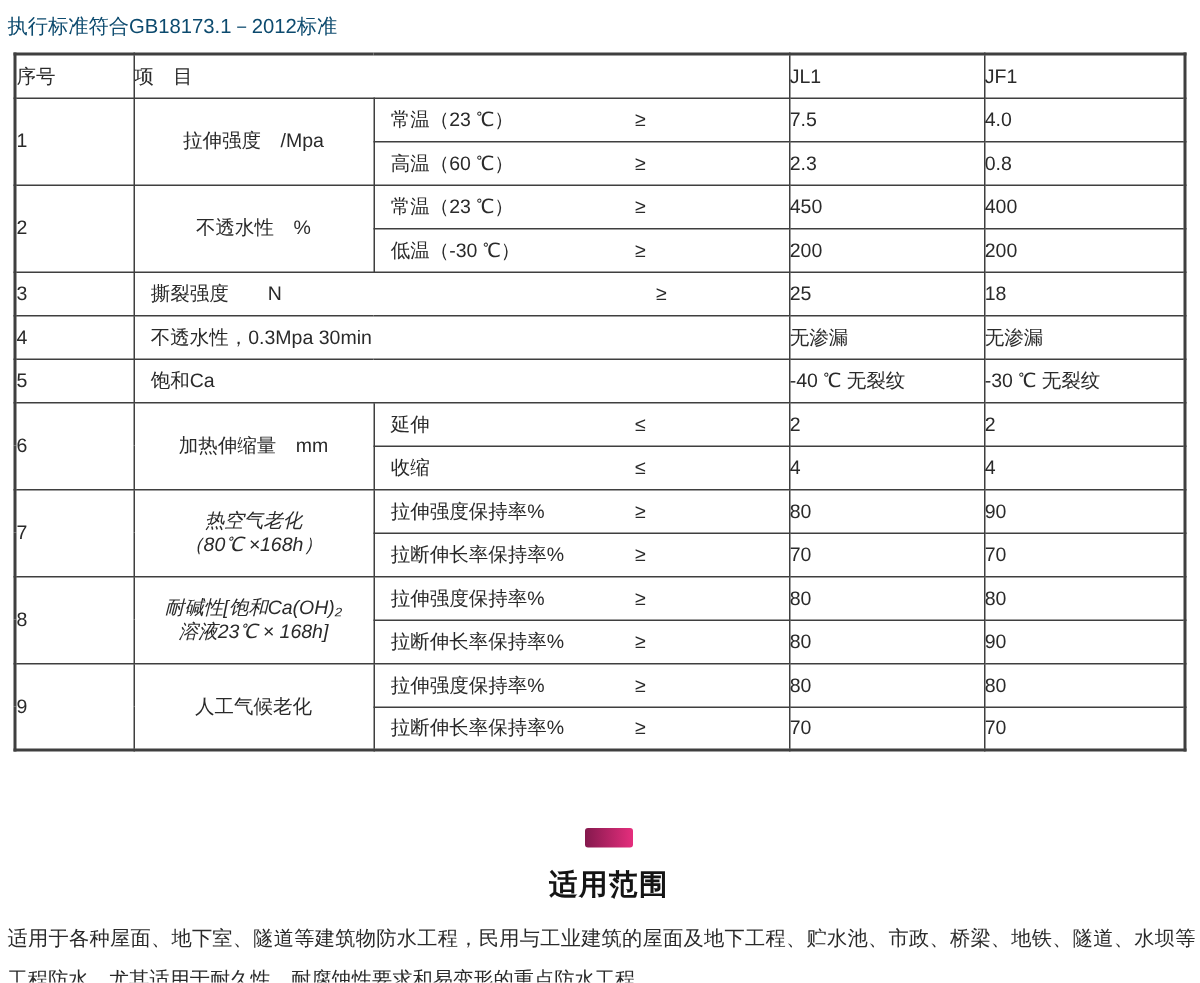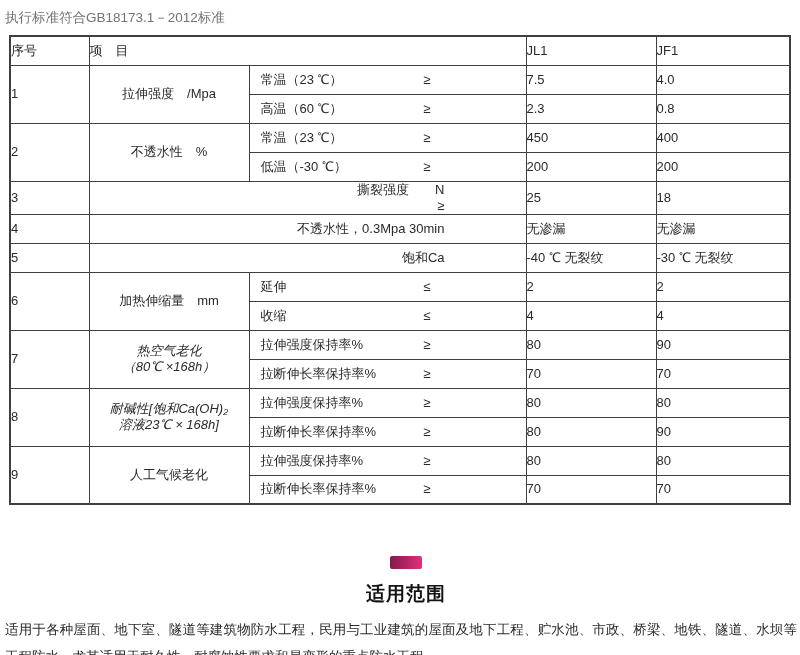--- a/index.html
+++ b/index.html
@@ -15,21 +15,21 @@
   
   .sec-header { display: flex; align-items: center; gap: 12px; }
   .sec-header.first { margin: 11px 0 0 28px; }
   .sec-header.second { margin: 51px 0 0 12px; flex-direction: column; }
   .accent-bar {
     width: 32px; height: 13px; border-radius: 2px;
     background: linear-gradient(to right, #84194d, #e52e7d);
   }
   .sec-title { font-size: 19px; font-weight: bold; color: #141414; letter-spacing: 1px; }
 
-  .subtitle { margin: 9px 0 0 5px; font-size: 13.5px; color: #737373; }
+  .subtitle { margin: 9px 0 0 5px; font-size: 13.5px; color: #0c4a6e; }
 
   
   table.spec {
     margin: 8px 0 0 9px;
     width: 780px;
     border-collapse: collapse;
     table-layout: fixed;
     border: 2px solid #3f3f3f;
   }
   table.spec td, table.spec th {
@@ -47,21 +47,21 @@
   .col-cond { width: 277px; }
   .col-jl1  { width: 130px; }
   .col-jf1  { width: 134px; }
 
   td.center, th.center { text-align: left; }
   td.item-cell { text-align: center; padding-left: 11px; }
   .flexcell {
     display: flex; justify-content: space-between; align-items: flex-end;
     padding-left: 11px; padding-right: 95px;
   }
-  .flexcell.merged { padding-right: 81px; flex-direction: column; }
+  .flexcell.merged { padding-right: 81px; }
   .two-line { line-height: 18px; font-style: italic; }
 
   
   .scope-text {
     margin: 9px 0 0 5px;
     width: 792px;
     font-size: 13.5px;
     line-height: 27px;
     color: #2a2a2a;
     text-align: justify;

